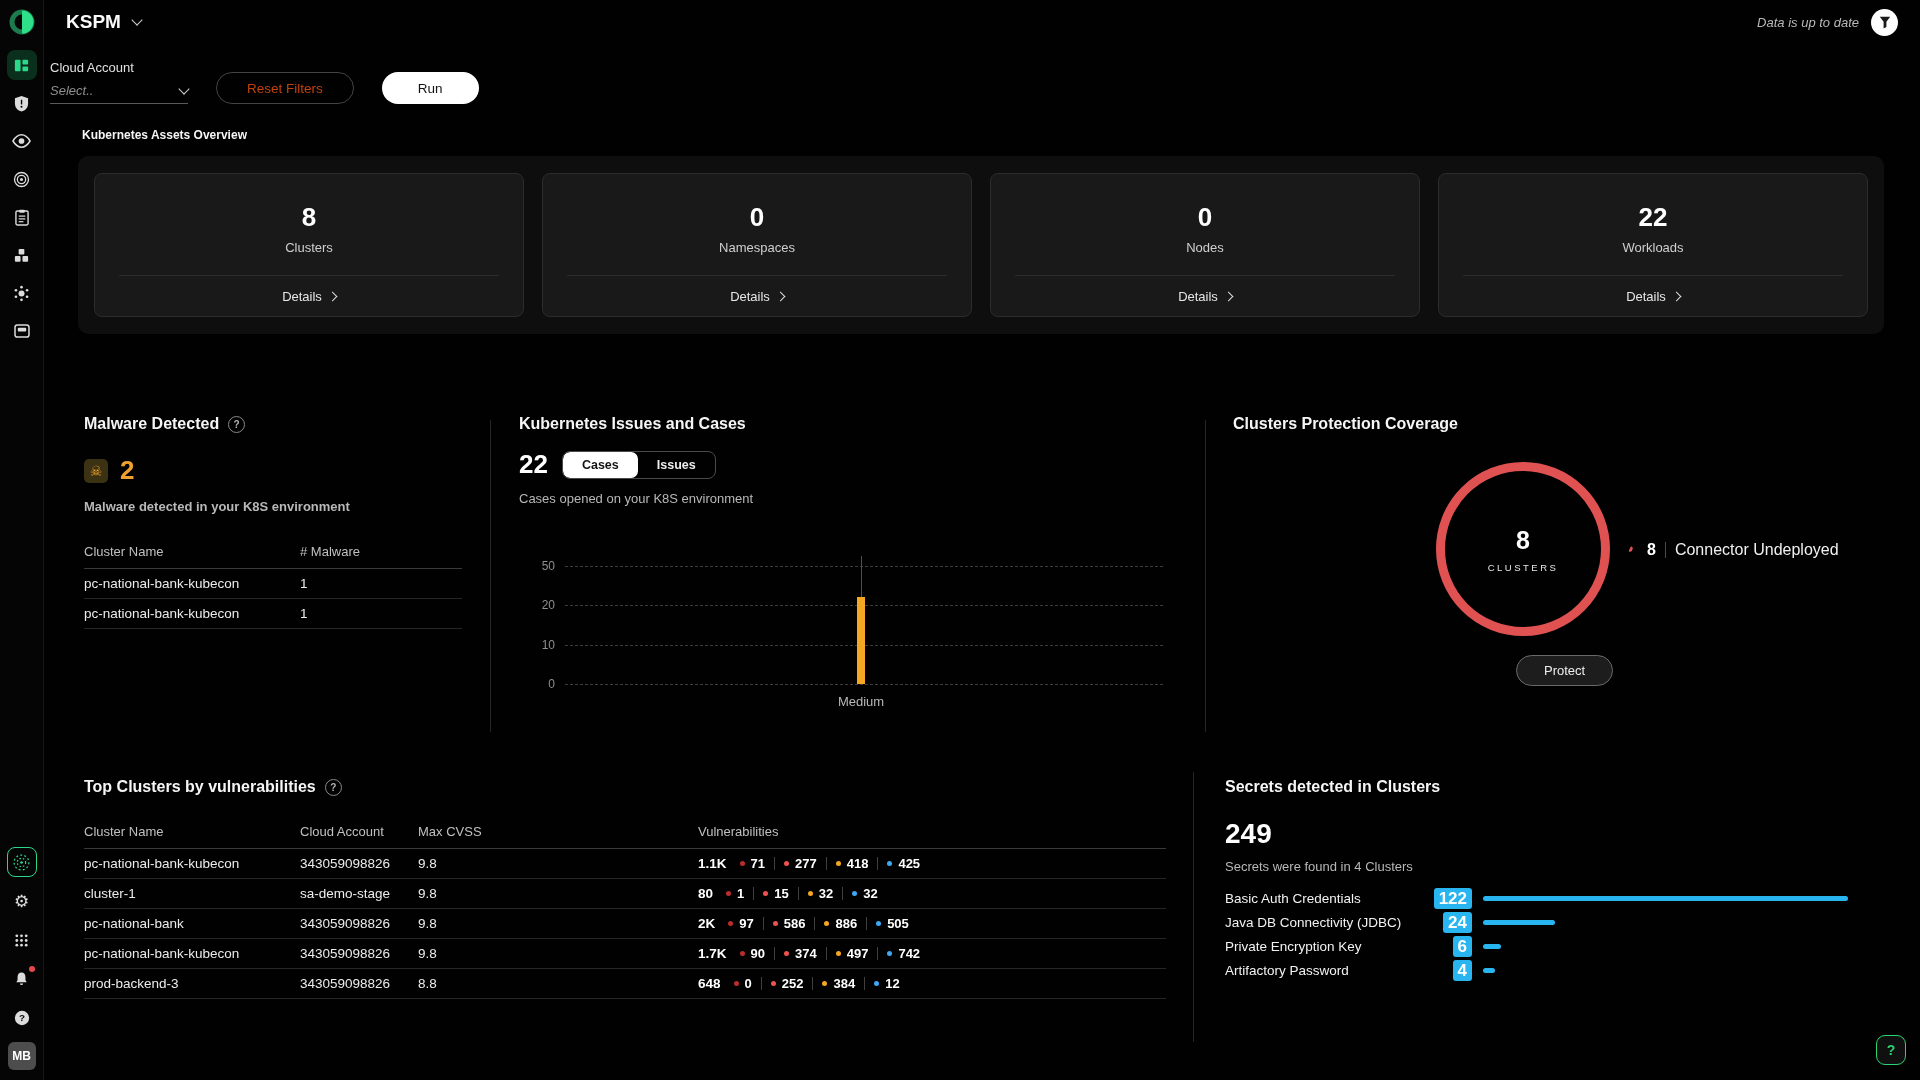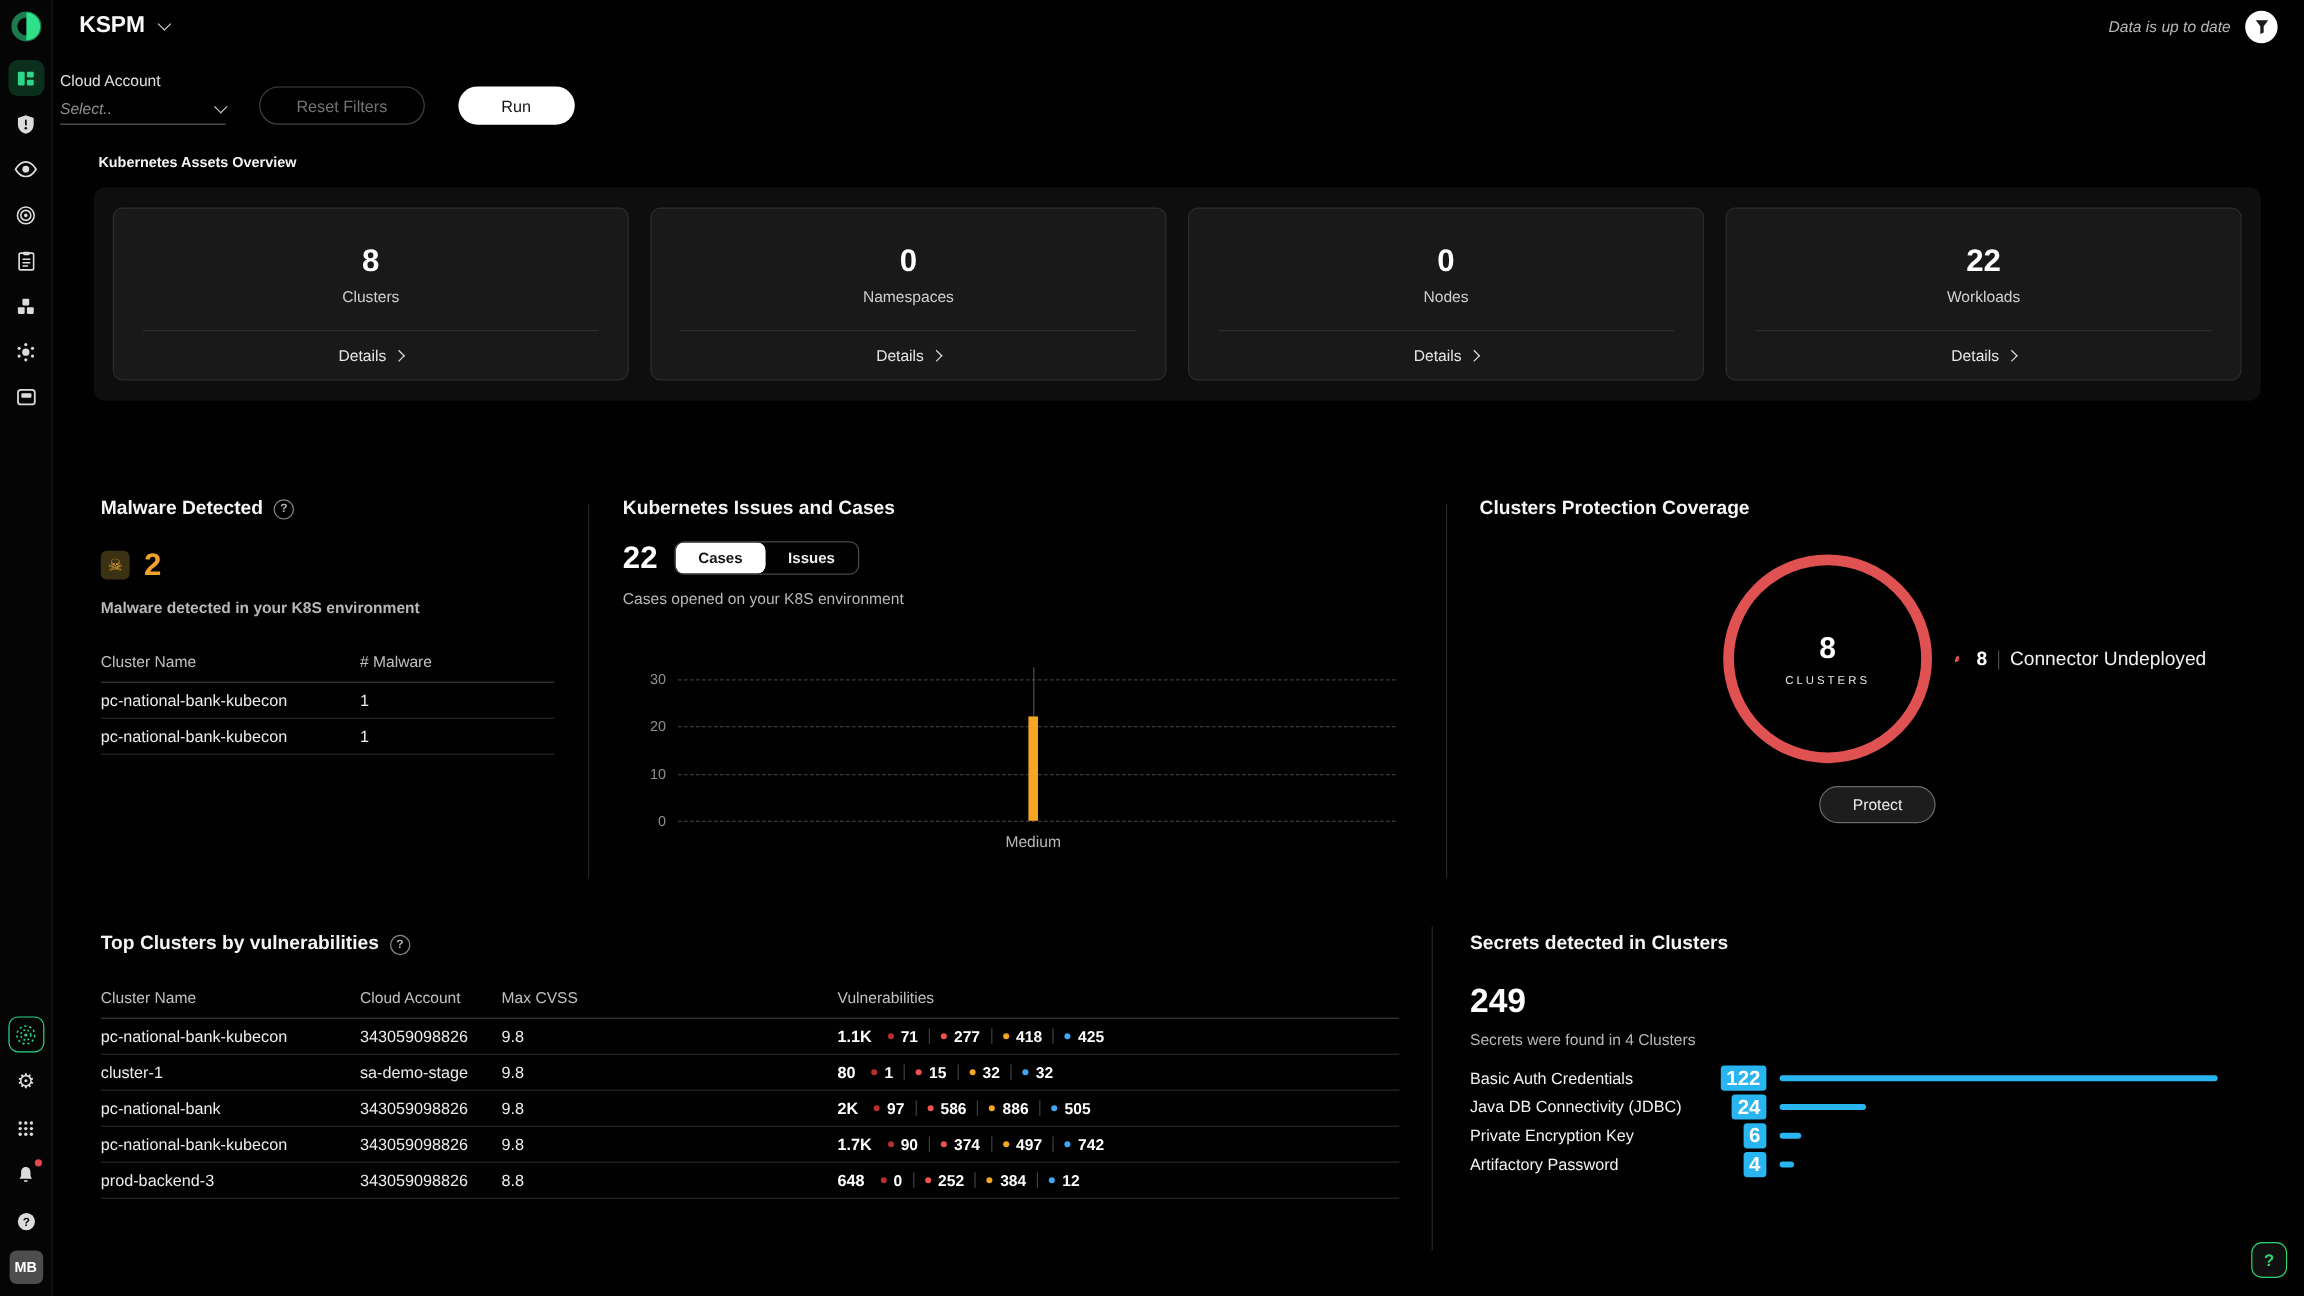--- a/index.html
+++ b/index.html
@@ -27,21 +27,21 @@
   .topbar-right{margin-left:auto;display:flex;align-items:center;gap:12px;}
   .status-text{font-size:13px;font-style:italic;color:#b9b9b9;}
   .filter-circle{width:27px;height:27px;border-radius:50%;background:#fff;display:flex;align-items:center;justify-content:center;cursor:pointer;}
 
   
   .filters{position:absolute;left:50px;top:60px;display:flex;align-items:flex-end;gap:28px;}
   .cloud-select{display:flex;flex-direction:column;}
   .cloud-label{font-size:13px;color:#e0e0e0;margin-bottom:8px;}
   .select-line{width:138px;display:flex;align-items:center;justify-content:space-between;border-bottom:1px solid #5a5a5a;padding-bottom:5px;cursor:pointer;}
   .select-placeholder{font-size:13px;font-style:italic;color:#8f8f8f;}
-  .btn-outline{height:32px;padding:0 30px;background:transparent;border:1px solid #434343;border-radius:16px;color:#737373;font-size:13.5px;font-family:inherit;cursor:pointer;}
+  .btn-outline{height:32px;padding:0 30px;background:transparent;border:1px solid #434343;border-radius:16px;color:#c2410c;font-size:13.5px;font-family:inherit;cursor:pointer;}
   .btn-solid{height:32px;padding:0 36px;background:#fff;border:none;border-radius:16px;color:#141414;font-size:13.5px;font-family:inherit;cursor:pointer;}
 
   
   .assets-title{position:absolute;left:82px;top:128px;font-size:12px;font-weight:600;color:#f5f5f5;margin:0;}
   .assets-panel{position:absolute;left:78px;top:156px;width:1806px;height:178px;background:#0e0e0e;border-radius:10px;box-sizing:border-box;padding:17px 16px;display:flex;gap:18px;}
   .asset-card{flex:1;background:#191919;border:1px solid #2c2c2c;border-radius:8px;display:flex;flex-direction:column;align-items:center;justify-content:flex-start;padding-top:28px;box-sizing:border-box;}
   .asset-value{font-size:26px;font-weight:bold;color:#fff;}
   .asset-label{font-size:13px;color:#cfcfcf;margin-top:7px;}
   .asset-divider{width:calc(100% - 48px);border-top:1px solid #2d2d2d;margin-top:20px;}
   .asset-details{margin-top:13px;display:flex;align-items:center;gap:7px;cursor:pointer;}
@@ -337,21 +337,21 @@
       <span class="issues-count">22</span>
       <div class="toggle" id="cases-toggle">
           <span class="seg active">Cases</span>
           <span class="seg">Issues</span>
         </div>
     </div>
     <div class="issues-desc">Cases opened on your K8S environment</div>
     <div class="chart" id="cases-chart">
         <div class="plot">
           <div class="gridline" style="top: 0px;"></div>
-          <div class="gridlabel" style="top: 0px;">30</div>
+          <div class="gridlabel" style="top: 0px;">50</div>
           <div class="gridline" style="top: 39.3333px;"></div>
           <div class="gridlabel" style="top: 39.3333px;">20</div>
           <div class="gridline" style="top: 78.6667px;"></div>
           <div class="gridlabel" style="top: 78.6667px;">10</div>
           <div class="gridline" style="top: 118px;"></div>
           <div class="gridlabel" style="top: 118px;">0</div>
           <div class="crosshair" style="left: 295.5px; top: -10px; height: 41.4667px;"></div>
           <div class="chart-bar" style="left: 292px; height: 86.5333px; background: rgb(245, 166, 35);"></div>
           <div class="xlabel" style="left: 296px; top: 128px;">Medium</div>
         </div>

